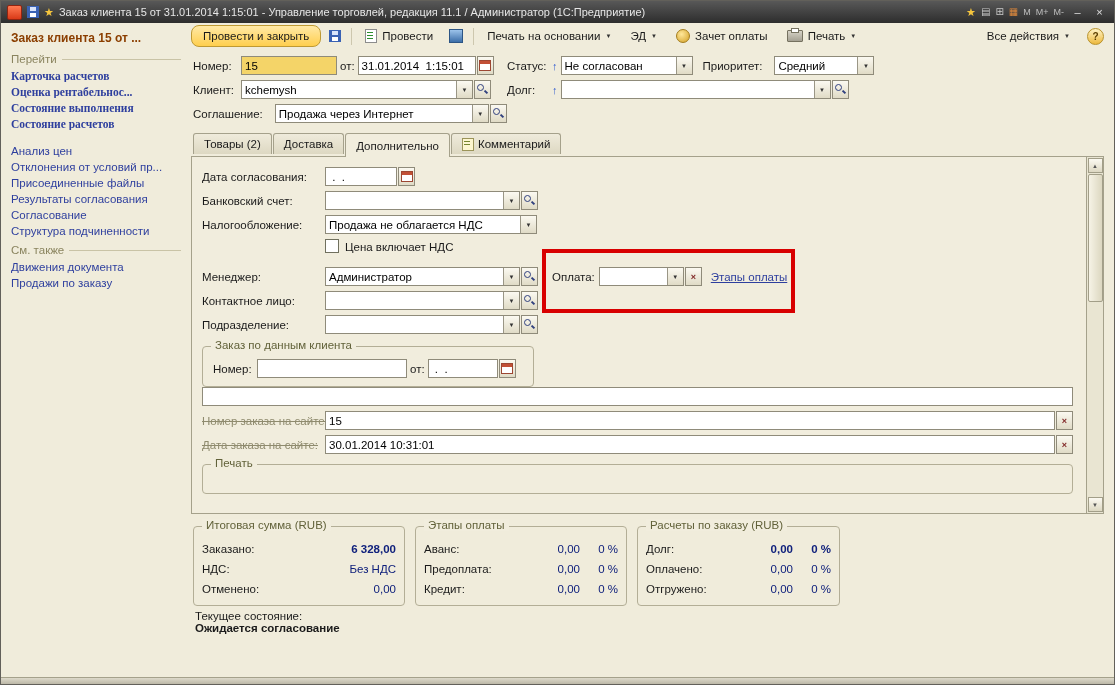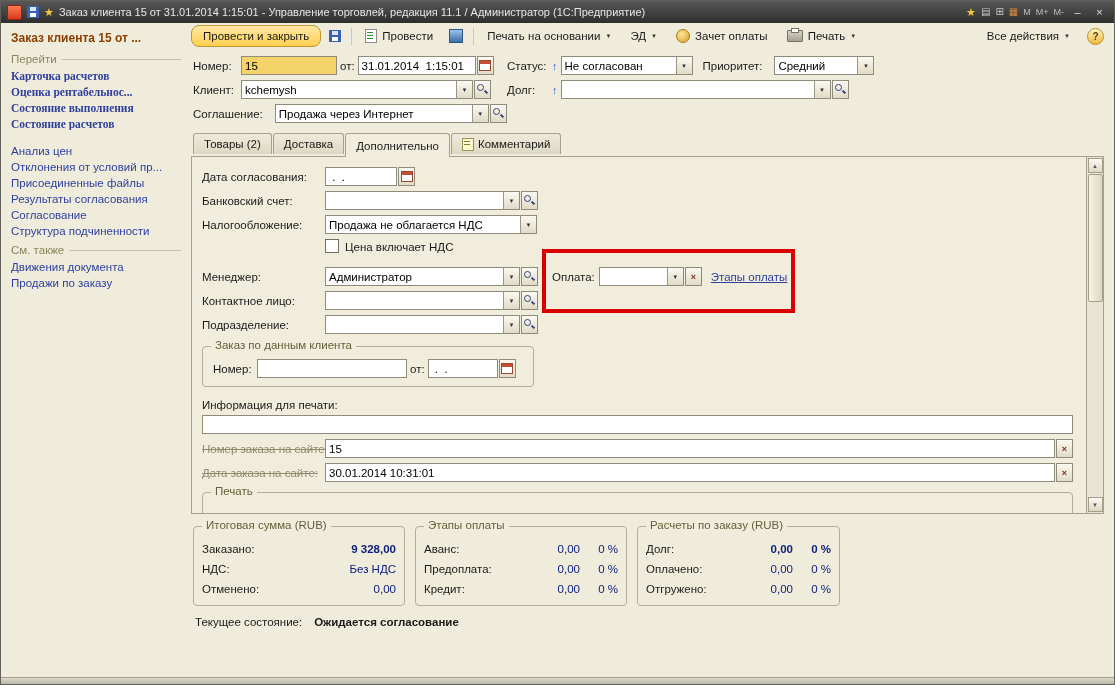--- a/index.html
+++ b/index.html
@@ -104,21 +104,21 @@
   .sumbox{padding:12px 8px 6px;}
   .sb1{width:212px;}
   .sb2{width:212px;}
   .sb3{width:203px;}
   .srow{display:flex;align-items:center;height:20px;}
   .sl{white-space:nowrap;}
   .sv{margin-left:auto;color:#10217c;white-space:nowrap;}
   .sv2{margin-left:auto;width:58px;text-align:right;color:#10217c;white-space:nowrap;flex:none;}
   .sp{width:38px;text-align:right;color:#10217c;white-space:nowrap;flex:none;}
   .b{font-weight:bold;}
-  .statusline{display:flex;gap:12px;margin:10px 0 0 4px;}
+  .statusline{display:flex;margin:4px 0 0 4px;flex-direction:column;}
   .bottom-strip{position:absolute;left:0;right:0;bottom:0;height:6px;background:linear-gradient(#ddd9ca,#bcb8a8);border-top:1px solid #a5a18b;}
 </style>
 </head>
 <body>
 
 <div class="window">
 
   <div class="titlebar">
     <span class="app-logo"></span>
     <span class="icon-save"></span>
@@ -370,21 +370,20 @@
               <span class="lbl glabel">от:</span>
               <div class="field w70">
                   <input value=" .  ." style="">
                 </div>
               <button class="sq-btn">
                   <span class="icon-cal"></span>
                 </button>
             </div>
           </div>
 
-          <div class="info-label">Информация для печати:</div>
           <div class="prow">
             <div class="field wfull">
                 <input value="" style="">
               </div>
           </div>
 
           <div class="prow">
             <span class="plbl struck">Номер заказа на сайте:</span>
             <div class="field wfull">
                 <input value="15" style="">
@@ -417,21 +416,21 @@
           <span class="sbtn">▼</span>
         </div>
       </div>
 
       <div class="summary">
 
         <div class="gbox sumbox sb1">
           <span class="gtitle">Итоговая сумма (RUB)</span>
           <div class="srow">
             <span class="sl">Заказано:</span>
-            <span class="sv b">9 328,00</span>
+            <span class="sv b">6 328,00</span>
           </div>
           <div class="srow">
             <span class="sl">НДС:</span>
             <span class="sv">Без НДС</span>
           </div>
           <div class="srow">
             <span class="sl">Отменено:</span>
             <span class="sv">0,00</span>
           </div>
         </div>

